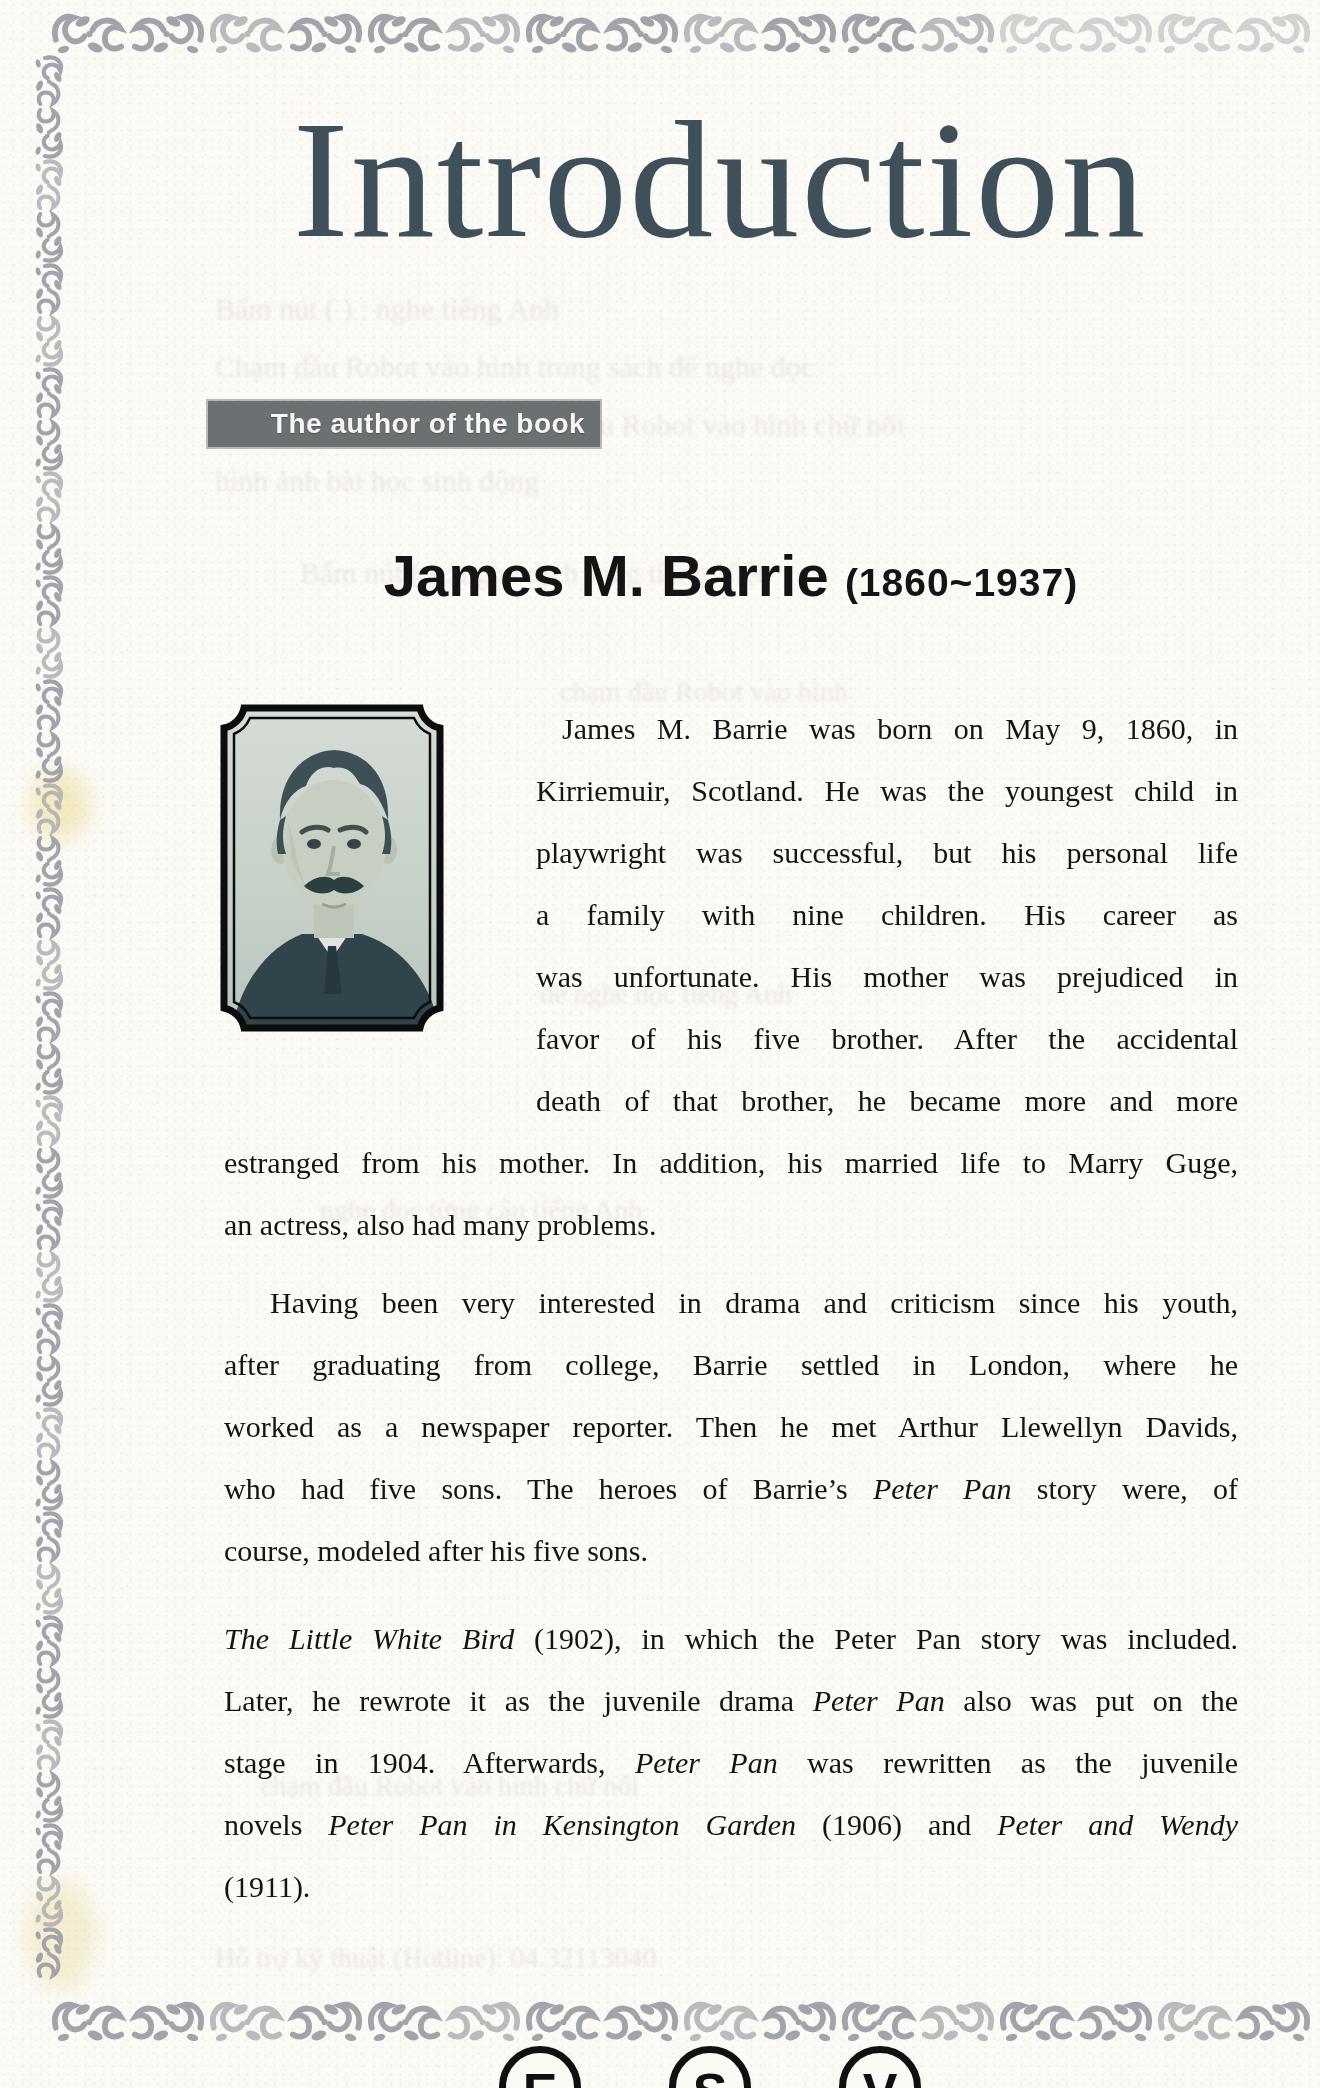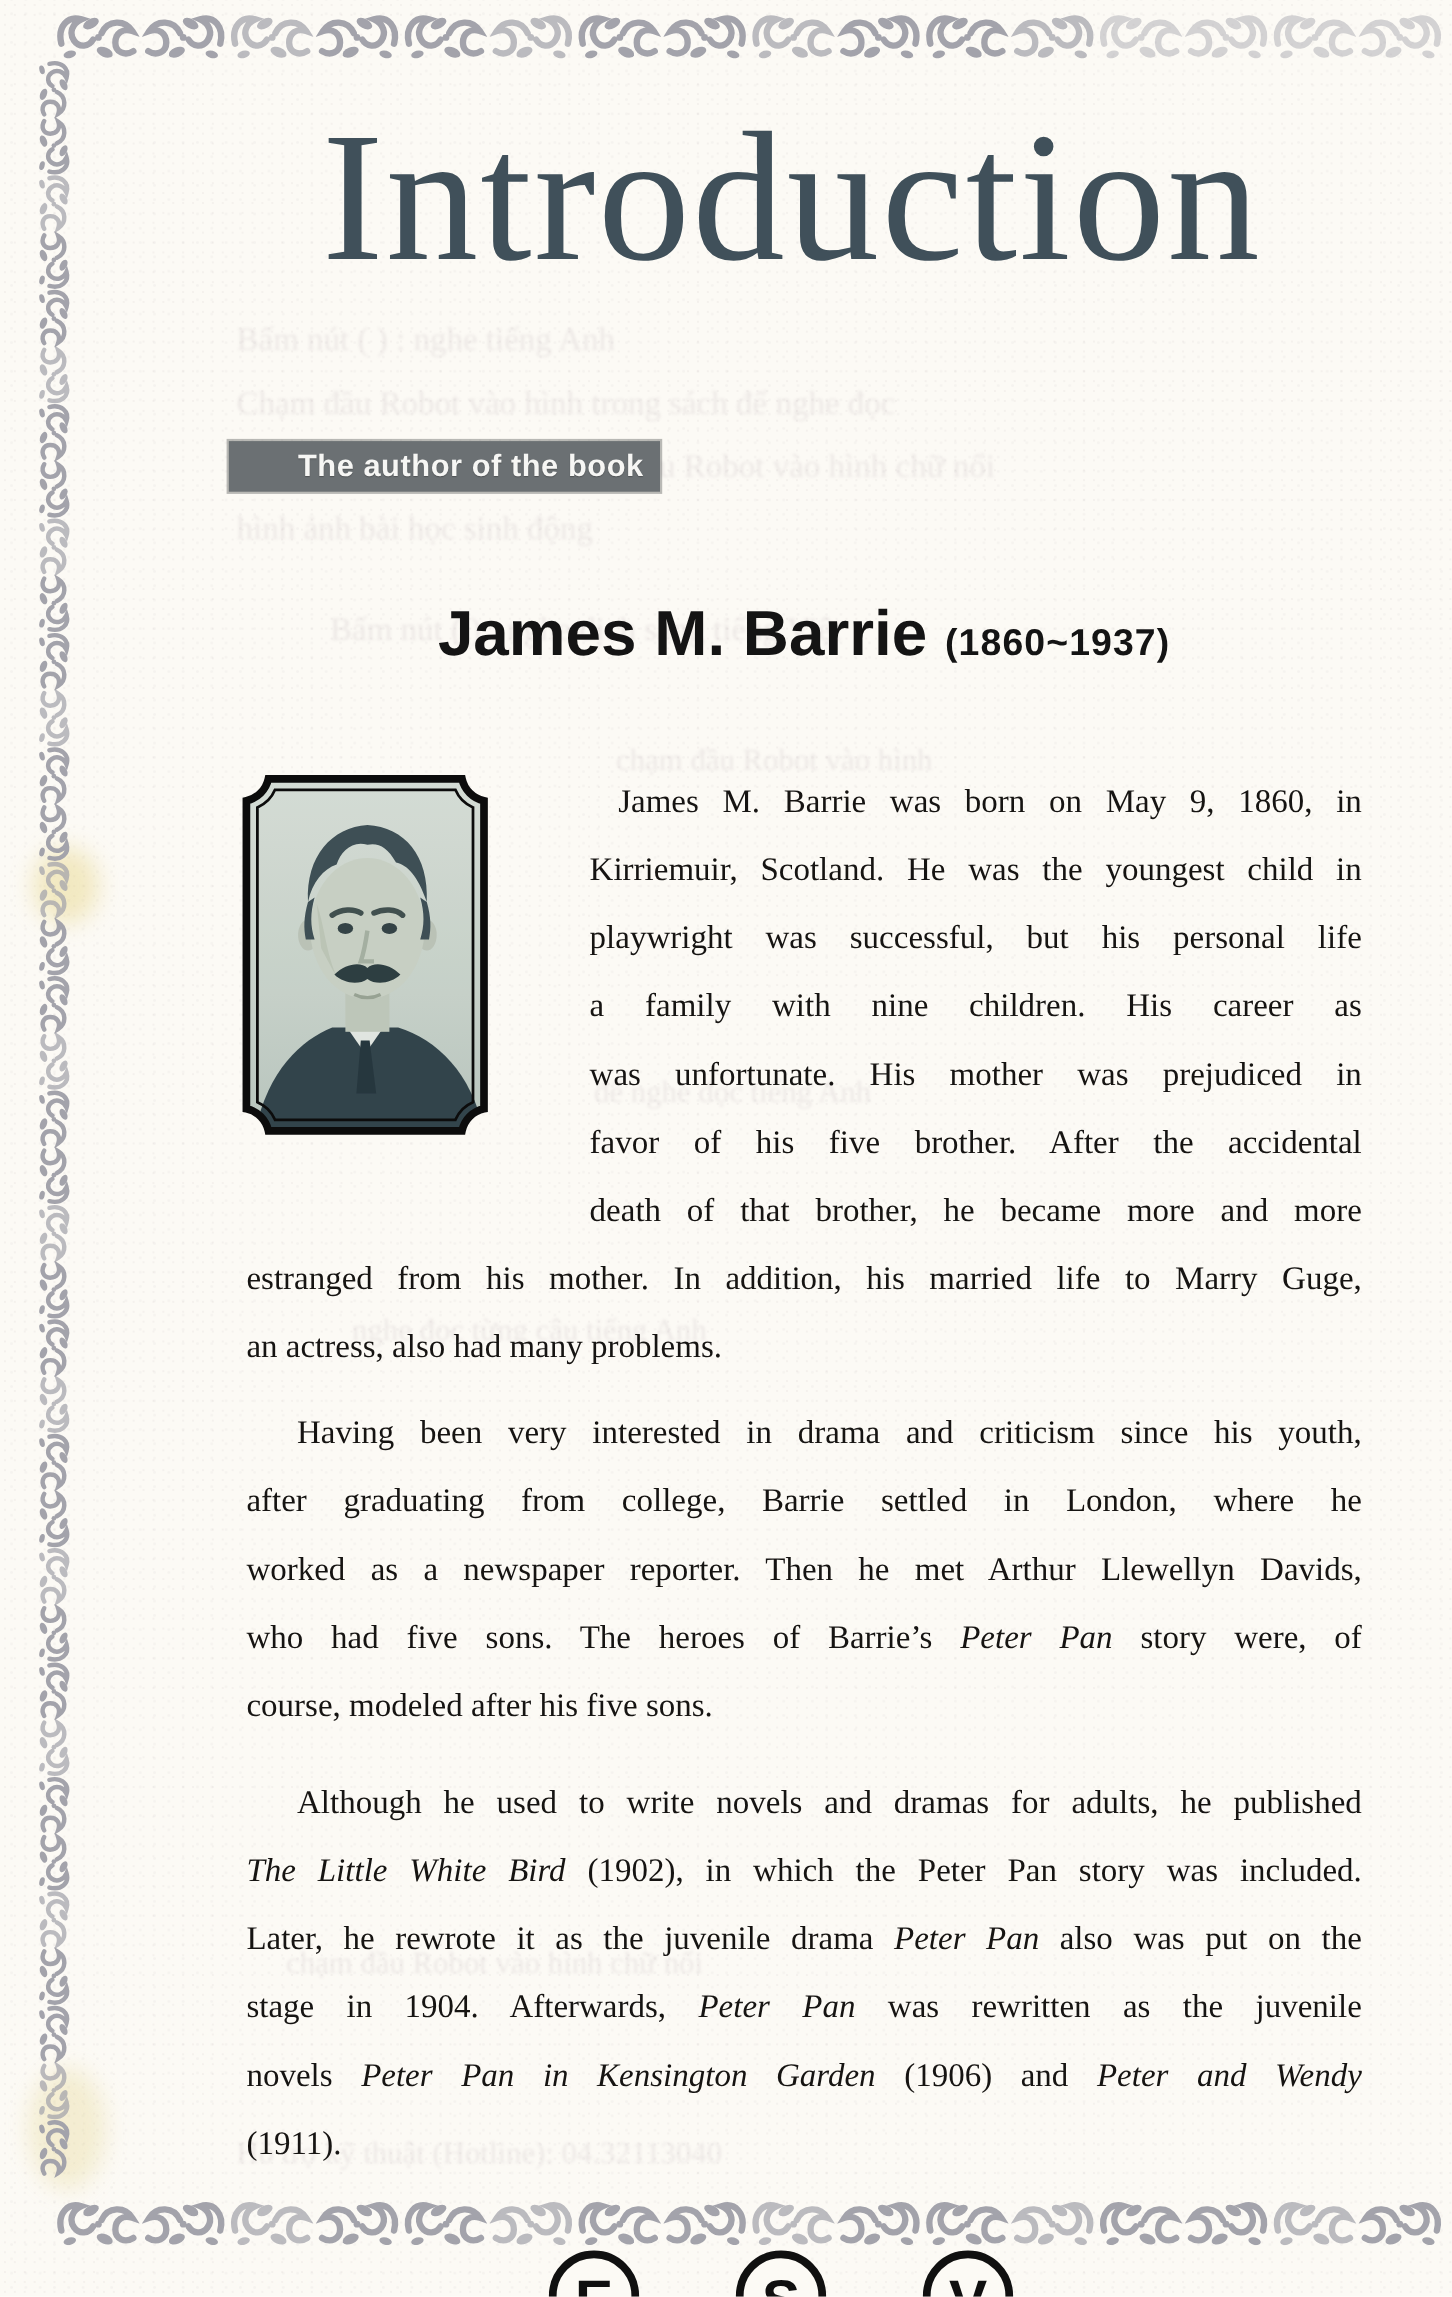--- a/index.html
+++ b/index.html
@@ -32,21 +32,21 @@
      text-align:center;font-family:"Liberation Serif", serif;font-weight:400;
      font-size:168px;line-height:1.05;letter-spacing:2px;color:#40505a;}
   .badge{position:absolute;left:208px;top:401px;width:344px;height:46px;
      background:#6b7073;color:#f6f6f4;font-family:"Liberation Sans", sans-serif;
      font-weight:bold;font-size:28px;line-height:46px;text-align:center;
      letter-spacing:.5px;box-shadow:0 0 0 2px rgba(60,62,64,.35);
      text-shadow:0 1px 1px rgba(40,40,40,.4);padding-left:48px;}
   .author-heading{position:absolute;left:208px;top:540px;width:1046px;margin:0;
      text-align:center;font-family:"Liberation Sans", sans-serif;color:#141414;
      font-weight:bold;font-size:58px;line-height:72px;}
-  .author-heading .years{font-size:34px;font-weight:bold;letter-spacing:1px;}
+  .author-heading .years{font-size:39px;font-weight:bold;letter-spacing:1px;}
 
   
   .portrait{position:absolute;left:210px;top:694px;width:244px;height:348px;}
   .portrait svg{width:100%;height:100%;display:block;}
 
   
   .body-text{position:absolute;left:208px;top:682px;width:1046px;color:#161412;
      font-size:30px;}
   .para{margin:16px;}
   .line{height:62px;line-height:62px;white-space:nowrap;
@@ -999,21 +999,20 @@
         <div class="line last"><span>an actress, also had many problems.</span></div>
       </div>
       <div class="para p2">
         <div class="line ind2"><span>Having been very interested in drama and criticism since his youth,</span></div>
         <div class="line"><span>after graduating from college, Barrie settled in London, where he</span></div>
         <div class="line"><span>worked as a newspaper reporter. Then he met Arthur Llewellyn Davids,</span></div>
         <div class="line"><span>who had five sons. The heroes of Barrie’s </span><i>Peter Pan</i><span> story were, of</span></div>
         <div class="line last"><span>course, modeled after his five sons.</span></div>
       </div>
       <div class="para p3">
-        <div class="line ind2"><span>Although he used to write novels and dramas for adults, he published</span></div>
         <div class="line"><i>The Little White Bird</i><span> (1902), in which the Peter Pan story was included.</span></div>
         <div class="line"><span>Later, he rewrote it as the juvenile drama </span><i>Peter Pan</i><span> also was put on the</span></div>
         <div class="line"><span>stage in 1904. Afterwards, </span><i>Peter Pan</i><span> was rewritten as the juvenile</span></div>
         <div class="line"><span>novels </span><i>Peter Pan in Kensington Garden</i><span> (1906) and </span><i>Peter and Wendy</i></div>
         <div class="line last"><span>(1911).</span></div>
       </div>
     </div>
 
   <div class="symbols" id="symbols">
       <div class="circ" style="left: 499px; top: 0px;">E</div>

